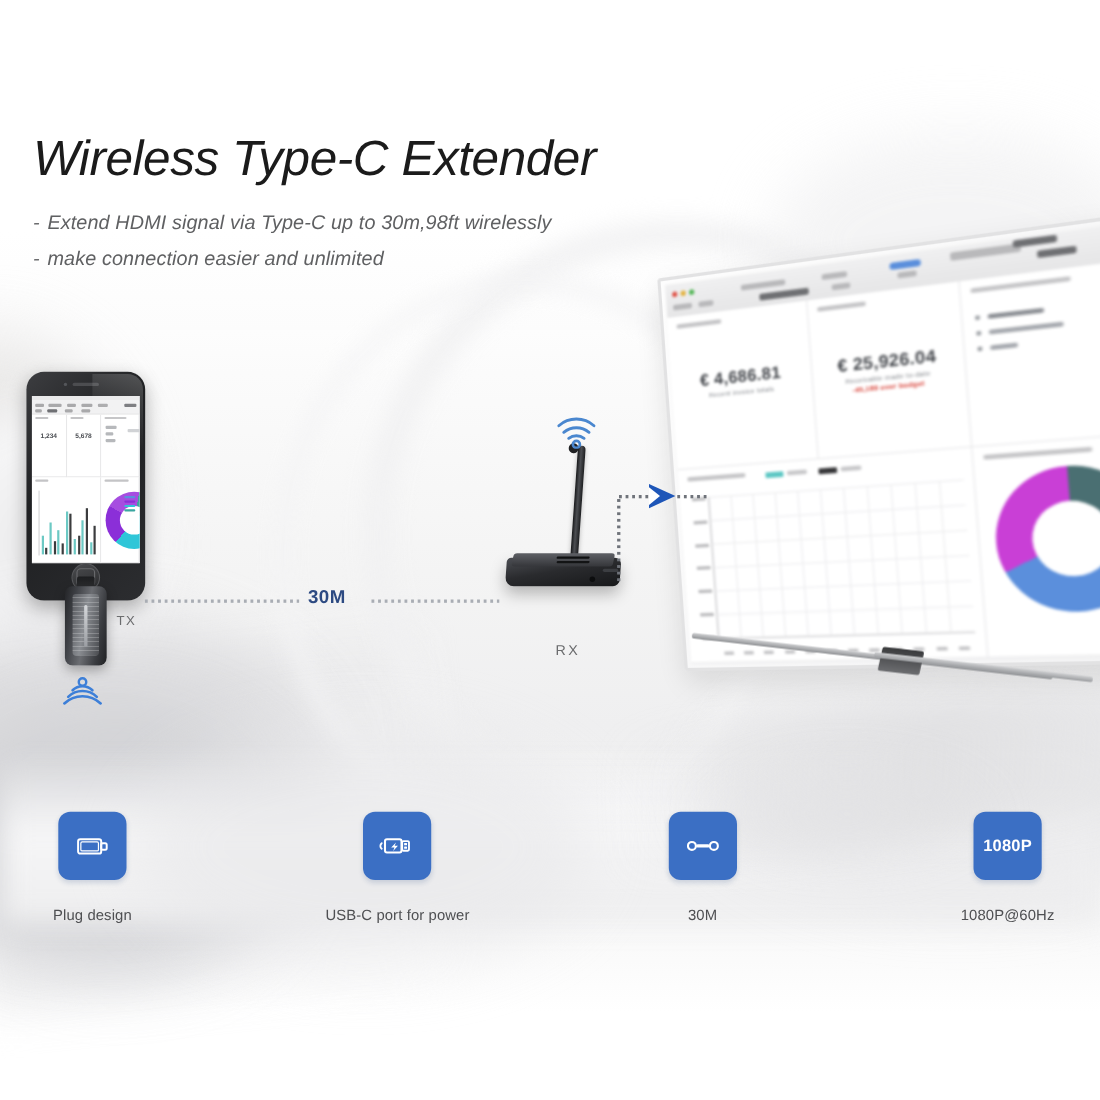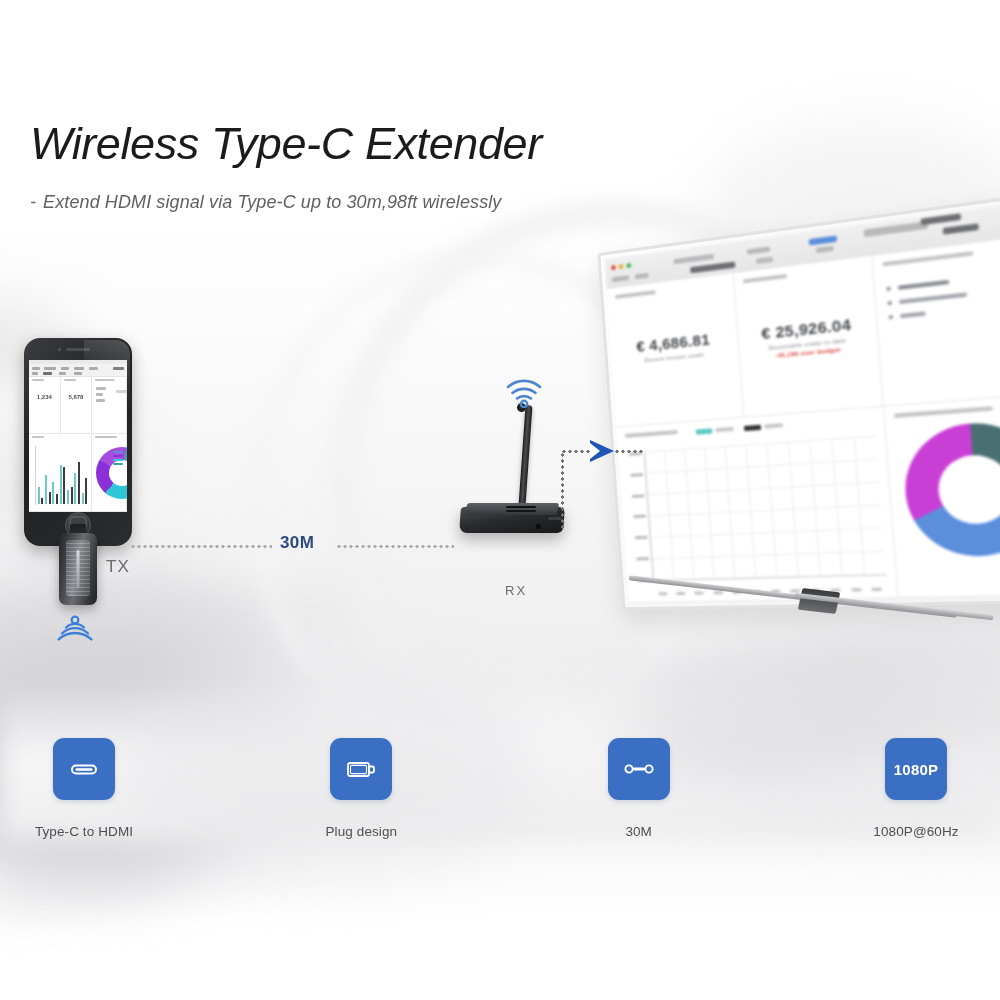--- a/index.html
+++ b/index.html
@@ -211,21 +211,21 @@
     background:linear-gradient(100deg,#55575c,#8a8d92 45%,#4a4c50);
     border-radius:3px;
   }
   .tx-ribs{position:absolute;left:0;top:0;width:100%;height:100%;
     background:repeating-linear-gradient(0deg,rgba(255,255,255,.22) 0 1px,rgba(0,0,0,0) 1px 4px);
     border-radius:3px;}
   .tx-slot{position:absolute;left:50%;top:10px;transform:translateX(-50%);width:3px;height:38px;
     background:linear-gradient(180deg,#d6d8db,#9b9ea3);border-radius:2px;}
   .tx-neck{position:absolute;left:11px;top:-9px;width:16px;height:12px;
     background:linear-gradient(180deg,#1c1d1f,#303134);border-radius:2px 2px 0 0;}
-  .tx-label{position:absolute;left:47px;top:24px;font-size:17px;color:#6b6c6e;letter-spacing:1.2px;}
+  .tx-label{position:absolute;left:47px;top:24px;font-size:12px;color:#6b6c6e;letter-spacing:1.2px;}
 
   
   .wifi{position:absolute;}
   .wifi svg{display:block;}
   .wifi-tx{left:55px;top:612px;}
   .wifi-rx{left:504px;top:378px;}
 
   
   .rx{position:absolute;left:460px;top:405px;width:110px;height:150px;}
   .rx-ant{
@@ -317,20 +317,21 @@
     <div class="bg-blob blob4"></div>
     <div class="bg-diag"></div>
     <div class="bg-rug"></div>
     <div class="bg-blob blob6"></div>
   </div>
 
   <div class="header">
     <div class="title">Wireless Type-C Extender</div>
     <div class="bullets">
       <div class="bullet"><span class="dash">-</span><span>Extend HDMI signal via Type-C up to 30m,98ft wirelessly</span></div>
+      <div class="bullet"><span class="dash">-</span><span>make connection easier and unlimited</span></div>
     </div>
   </div>
 
   <div class="tv">
     <div class="tv-frame">
       <div class="tv-screen tv-blur">
         <div class="tv-topbar">
           <span class="dots">
             <i style="background:#e0564b"></i>
               <i style="background:#e3b341"></i>
@@ -605,42 +606,46 @@
   <div class="dotline dl1"></div>
   <div class="dist-label">30M</div>
   <div class="dotline dl2"></div>
   <div class="dotline-v dv1"></div>
   <div class="dotline dl3"></div>
   <div class="dotline dl4"></div>
   <div class="arrow"></div>
 
   <div class="features">
 
-    <div class="feat">
-      <div class="tile">
-        <svg width="34" height="34" viewBox="0 0 34 34">
-          <rect x="5" y="13.5" width="24" height="8" rx="4" fill="none" stroke="#fff" stroke-width="1.9"></rect>
-          <rect x="8.5" y="16.3" width="17" height="2.4" rx="1.2" fill="#fff"></rect>
-        </svg>
-      </div>
-      <div class="feat-label">Type-C to HDMI</div>
-    </div>
 
 
     <div class="feat">
       <div class="tile">
         <svg width="34" height="34" viewBox="0 0 34 34">
           <rect x="4" y="11" width="21" height="13" rx="2" fill="none" stroke="#fff" stroke-width="1.8"></rect>
           <rect x="6.5" y="13.4" width="16" height="8.2" rx="1.2" fill="none" stroke="#fff" stroke-width="1.1"></rect>
           <rect x="25" y="14.5" width="5" height="6" rx="1.4" fill="none" stroke="#fff" stroke-width="1.8"></rect>
         </svg>
       </div>
       <div class="feat-label">Plug design</div>
     </div>
 
+    <div class="feat">
+      <div class="tile">
+        <svg width="36" height="34" viewBox="0 0 36 34">
+          <rect x="7" y="11" width="15" height="12" rx="1.8" fill="none" stroke="#fff" stroke-width="1.9"></rect>
+          <path d="M17 13.8l-4.4 4.6h3l-1.2 3.2 4.4-4.8h-3z" fill="#fff"></path>
+          <path d="M4 14.5a3.2 3.2 0 0 0 0 5" fill="none" stroke="#fff" stroke-width="1.7" stroke-linecap="round"></path>
+          <rect x="22.6" y="12.6" width="6.2" height="8.8" rx="1.1" fill="none" stroke="#fff" stroke-width="1.7"></rect>
+          <rect x="24.4" y="14.4" width="2.6" height="2" rx=".5" fill="#fff"></rect>
+          <rect x="24.4" y="17.6" width="2.6" height="2" rx=".5" fill="#fff"></rect>
+        </svg>
+      </div>
+      <div class="feat-label">USB-C port for power</div>
+    </div>
 
     <div class="feat">
       <div class="tile">
         <svg width="36" height="34" viewBox="0 0 36 34">
           <circle cx="8" cy="17" r="3.6" fill="none" stroke="#fff" stroke-width="1.9"></circle>
           <circle cx="28" cy="17" r="3.6" fill="none" stroke="#fff" stroke-width="1.9"></circle>
           <rect x="11.8" y="15.6" width="12.4" height="2.8" rx="1.4" fill="#fff"></rect>
         </svg>
       </div>
       <div class="feat-label">30M</div>

